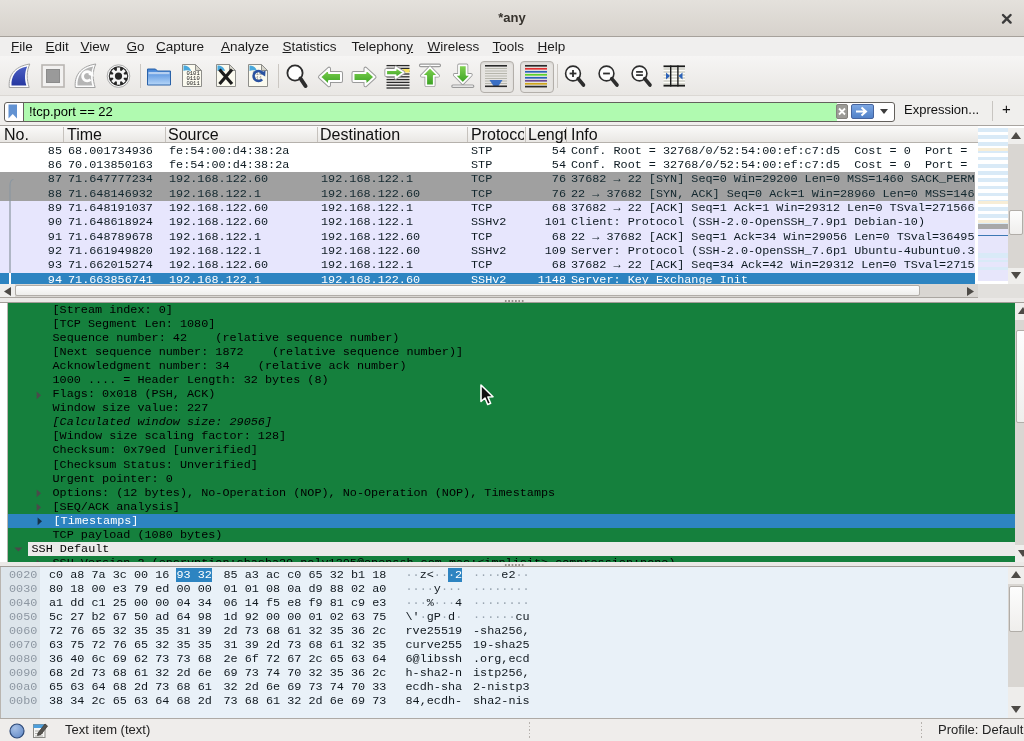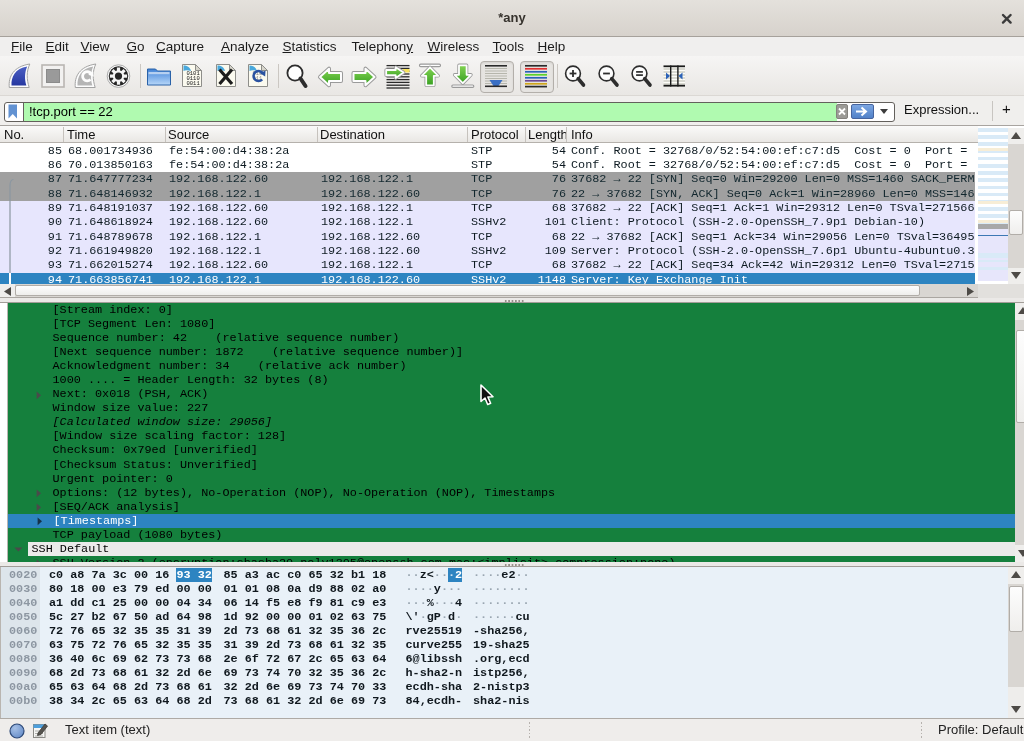--- a/index.html
+++ b/index.html
@@ -23,42 +23,42 @@
 
 #filterbar{left:0;top:95px;width:1024px;height:31px;background:#f0efed;border-top:1px solid #dbd8d4;border-bottom:1px solid #a8a4a0;box-sizing:border-box;}
 #filterbox{position:absolute;left:4px;top:6px;width:889px;height:17.5px;border:1px solid #63605c;
   border-radius:3px;background:#fff;overflow:hidden;}
 #filtergreen{position:absolute;left:18px;top:0;width:813px;height:17.5px;background:#b0fab0;border-left:1px solid #63605c;}
 #filtertext{position:absolute;left:24px;top:0;height:17.5px;line-height:17.5px;font-size:13px;color:#000;}
 
 #plist{left:0;top:126px;width:1024px;height:172px;background:#fff;overflow:hidden;}
 #phead{position:absolute;left:0;top:0;width:978px;height:17px;
   background:linear-gradient(#fafaf9,#e9e7e4);border-bottom:1px solid #b5b1ac;box-sizing:border-box;}
-.hcol{position:absolute;top:1px;height:17px;line-height:16px;font-size:13px;color:#111;overflow:hidden;}
+.hcol{position:absolute;top:1px;height:17px;line-height:16px;font-size:16px;color:#111;overflow:hidden;}
 .hsep{position:absolute;top:1px;width:1px;height:15px;background:#c6c2bd;}
 .prow{position:absolute;left:0;width:978px;height:15px;font-family:"Liberation Mono",monospace;
   font-size:11.8px;line-height:15px;white-space:pre;overflow:hidden;color:#0d1a21;}
 .pc{position:absolute;top:0;height:15px;line-height:15px;overflow:hidden;}
 
 .sb{position:absolute;background:#e8e6e3;}
 .sbthumb{position:absolute;background:linear-gradient(#fdfdfd,#efeeec);border:1px solid #b1ada8;border-radius:2px;box-sizing:border-box;}
 
 .splitter{left:0;width:1024px;background:#ebe9e7;}
 .dots{position:absolute;left:504px;width:20px;height:2px;
   background-image:radial-gradient(circle,#97918b 1px,transparent 1.2px);background-size:3.4px 2px;}
 
 #details{left:7px;top:303px;width:1024px;height:259px;background:#15803d;overflow:hidden;}
 .drow{position:absolute;left:0;width:1008px;height:14px;line-height:14px;
   font-family:"Liberation Mono",monospace;font-size:11.8px;white-space:pre;color:#000;}
 .tri{position:absolute;}
 
 #hexpane{left:0;top:567px;width:1024px;height:151px;background:#e9f1f8;overflow:hidden;}
 #hexoffcol{position:absolute;left:0;top:0;width:40px;height:151px;background:#dde5eb;}
 .hrow{position:absolute;height:14px;line-height:14px;font-family:"Liberation Mono",monospace;
-  font-size:11.8px;white-space:pre;font-weight:bold;}
+  font-size:11.8px;white-space:pre;}
 .off{color:#8d97a2;}
 .hx{color:#10181e;}
 
 #statusbar{left:0;top:718px;width:1024px;height:23px;background:#efedeb;border-top:1px solid #aeaaa5;box-sizing:border-box;}
 .stext{position:absolute;top:0;height:22px;line-height:22px;font-size:13px;color:#222;}
 </style>
 </head>
 <body>
 
 <div class="abs" id="titlebar"></div>
@@ -407,21 +407,21 @@
  <div class="abs" style="left:0;top:0;width:1px;height:259px;background:#b9b5b0;"></div>
  <div id="drows">
       <div class="drow" style="top:-0.2px;"><span style="position:absolute;left:45.5px">[Stream index: 0]</span></div>
       <div class="drow" style="top:13.9px;"><span style="position:absolute;left:45.5px">[TCP Segment Len: 1080]</span></div>
       <div class="drow" style="top:27.9px;"><span style="position:absolute;left:45.5px">Sequence number: 42    (relative sequence number)</span></div>
       <div class="drow" style="top:42.0px;"><span style="position:absolute;left:45.5px">[Next sequence number: 1872    (relative sequence number)]</span></div>
       <div class="drow" style="top:56.0px;"><span style="position:absolute;left:45.5px">Acknowledgment number: 34    (relative ack number)</span></div>
       <div class="drow" style="top:70.1px;"><span style="position:absolute;left:45.5px">1000 .... = Header Length: 32 bytes (8)</span></div>
       <div class="drow" style="top:84.2px;"><svg class="tri" style="left:28.6px;top:3.6px" width="6" height="9">
           <path d="M0.6,0.4 L5,4.3 L0.6,8.2 Z" fill="#4a4a4a"></path>
-        </svg><span style="position:absolute;left:45.5px">Next: 0x018 (PSH, ACK)</span></div>
+        </svg><span style="position:absolute;left:45.5px">Flags: 0x018 (PSH, ACK)</span></div>
       <div class="drow" style="top:98.2px;"><span style="position:absolute;left:45.5px">Window size value: 227</span></div>
       <div class="drow" style="top:112.3px;font-style:italic;"><span style="position:absolute;left:45.5px">[Calculated window size: 29056]</span></div>
       <div class="drow" style="top:126.3px;"><span style="position:absolute;left:45.5px">[Window size scaling factor: 128]</span></div>
       <div class="drow" style="top:140.4px;"><span style="position:absolute;left:45.5px">Checksum: 0x79ed [unverified]</span></div>
       <div class="drow" style="top:154.5px;"><span style="position:absolute;left:45.5px">[Checksum Status: Unverified]</span></div>
       <div class="drow" style="top:168.5px;"><span style="position:absolute;left:45.5px">Urgent pointer: 0</span></div>
       <div class="drow" style="top:182.6px;"><svg class="tri" style="left:28.6px;top:3.6px" width="6" height="9">
           <path d="M0.6,0.4 L5,4.3 L0.6,8.2 Z" fill="#4a4a4a"></path>
         </svg><span style="position:absolute;left:45.5px">Options: (12 bytes), No-Operation (NOP), No-Operation (NOP), Timestamps</span></div>
       <div class="drow" style="top:196.6px;"><svg class="tri" style="left:28.6px;top:3.6px" width="6" height="9">

